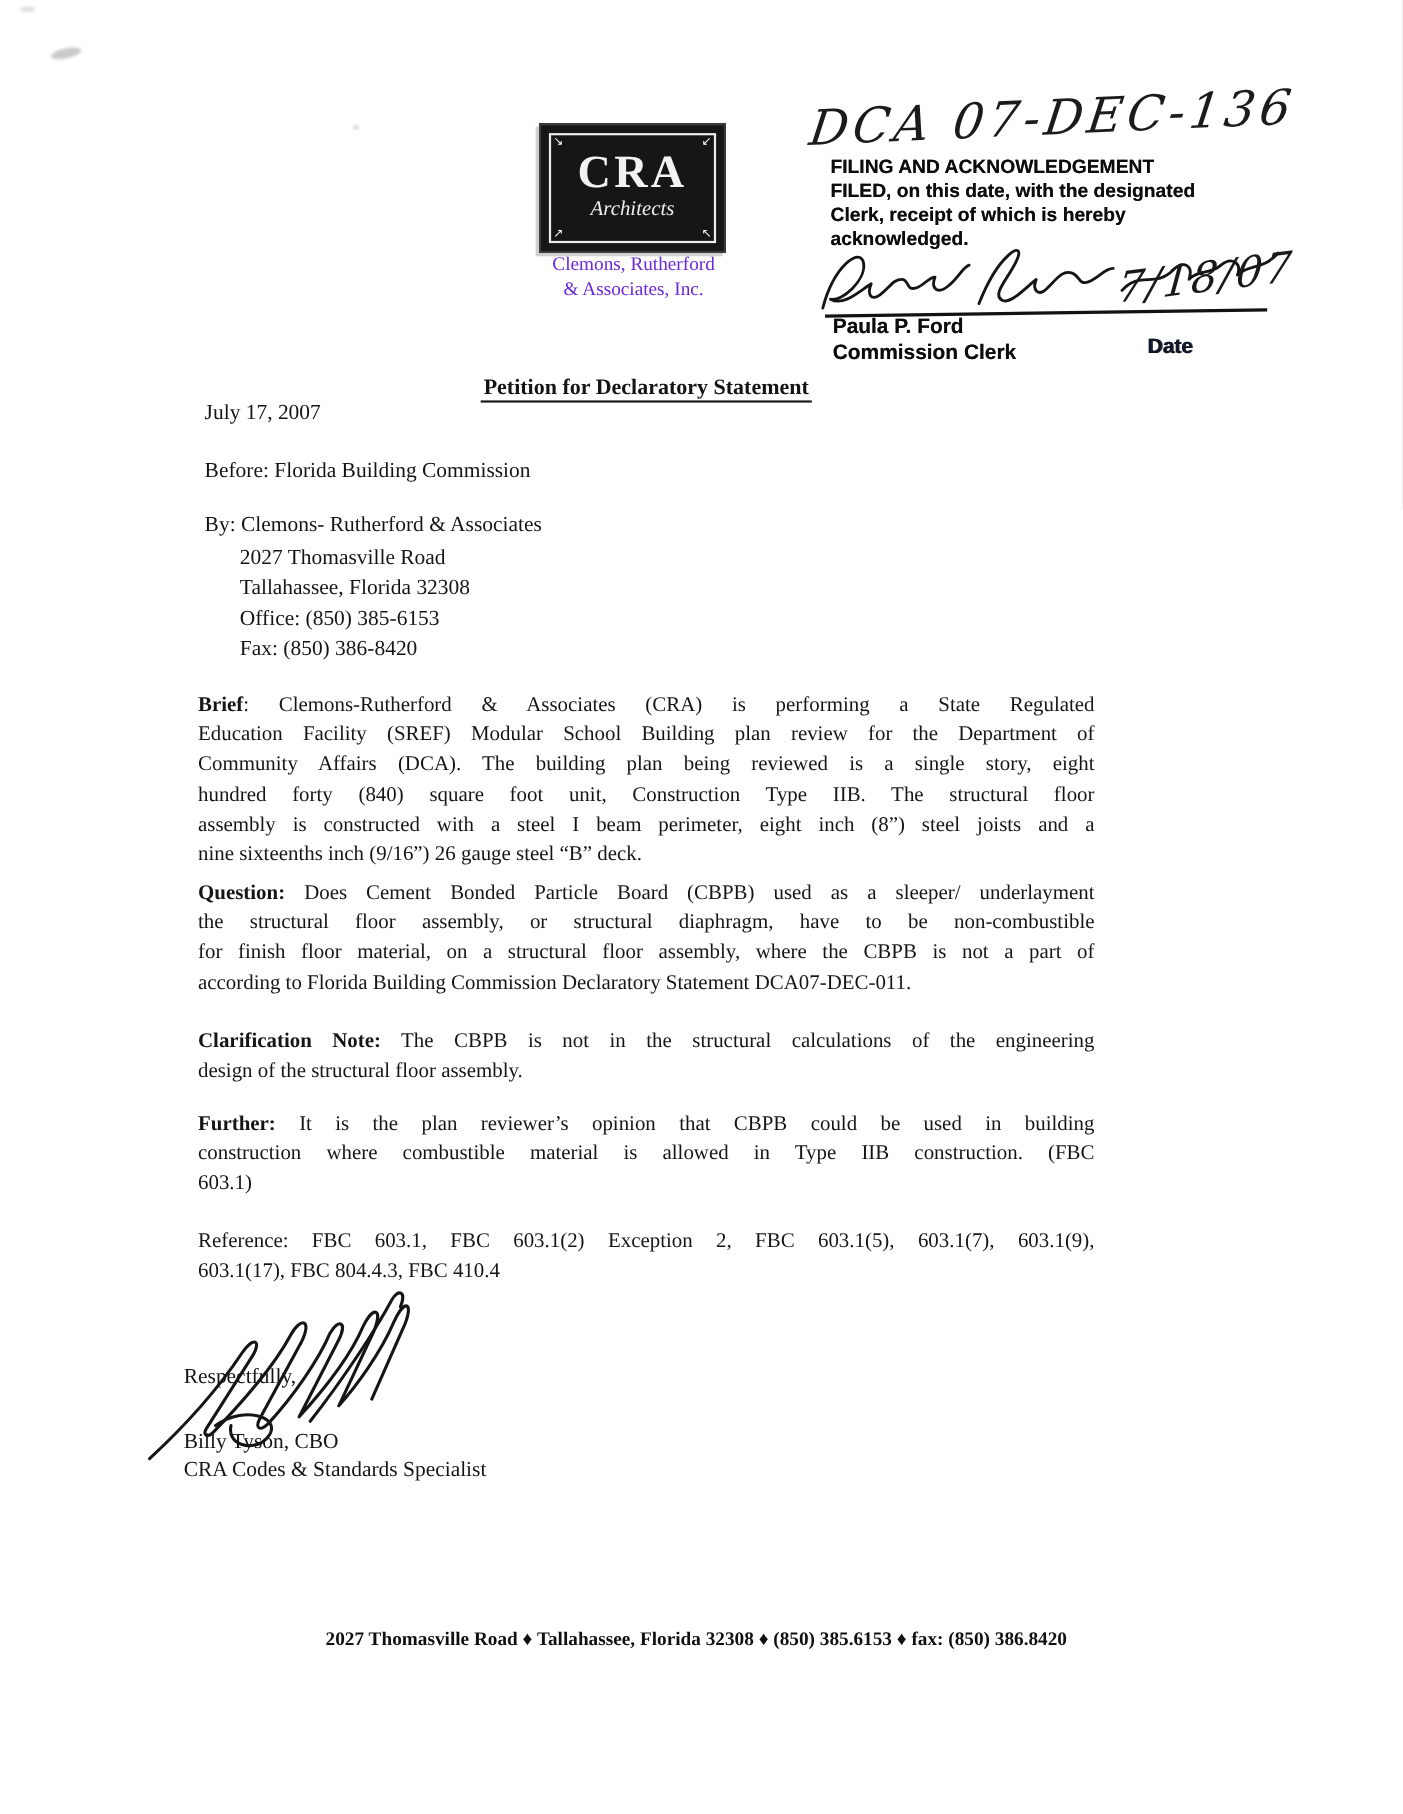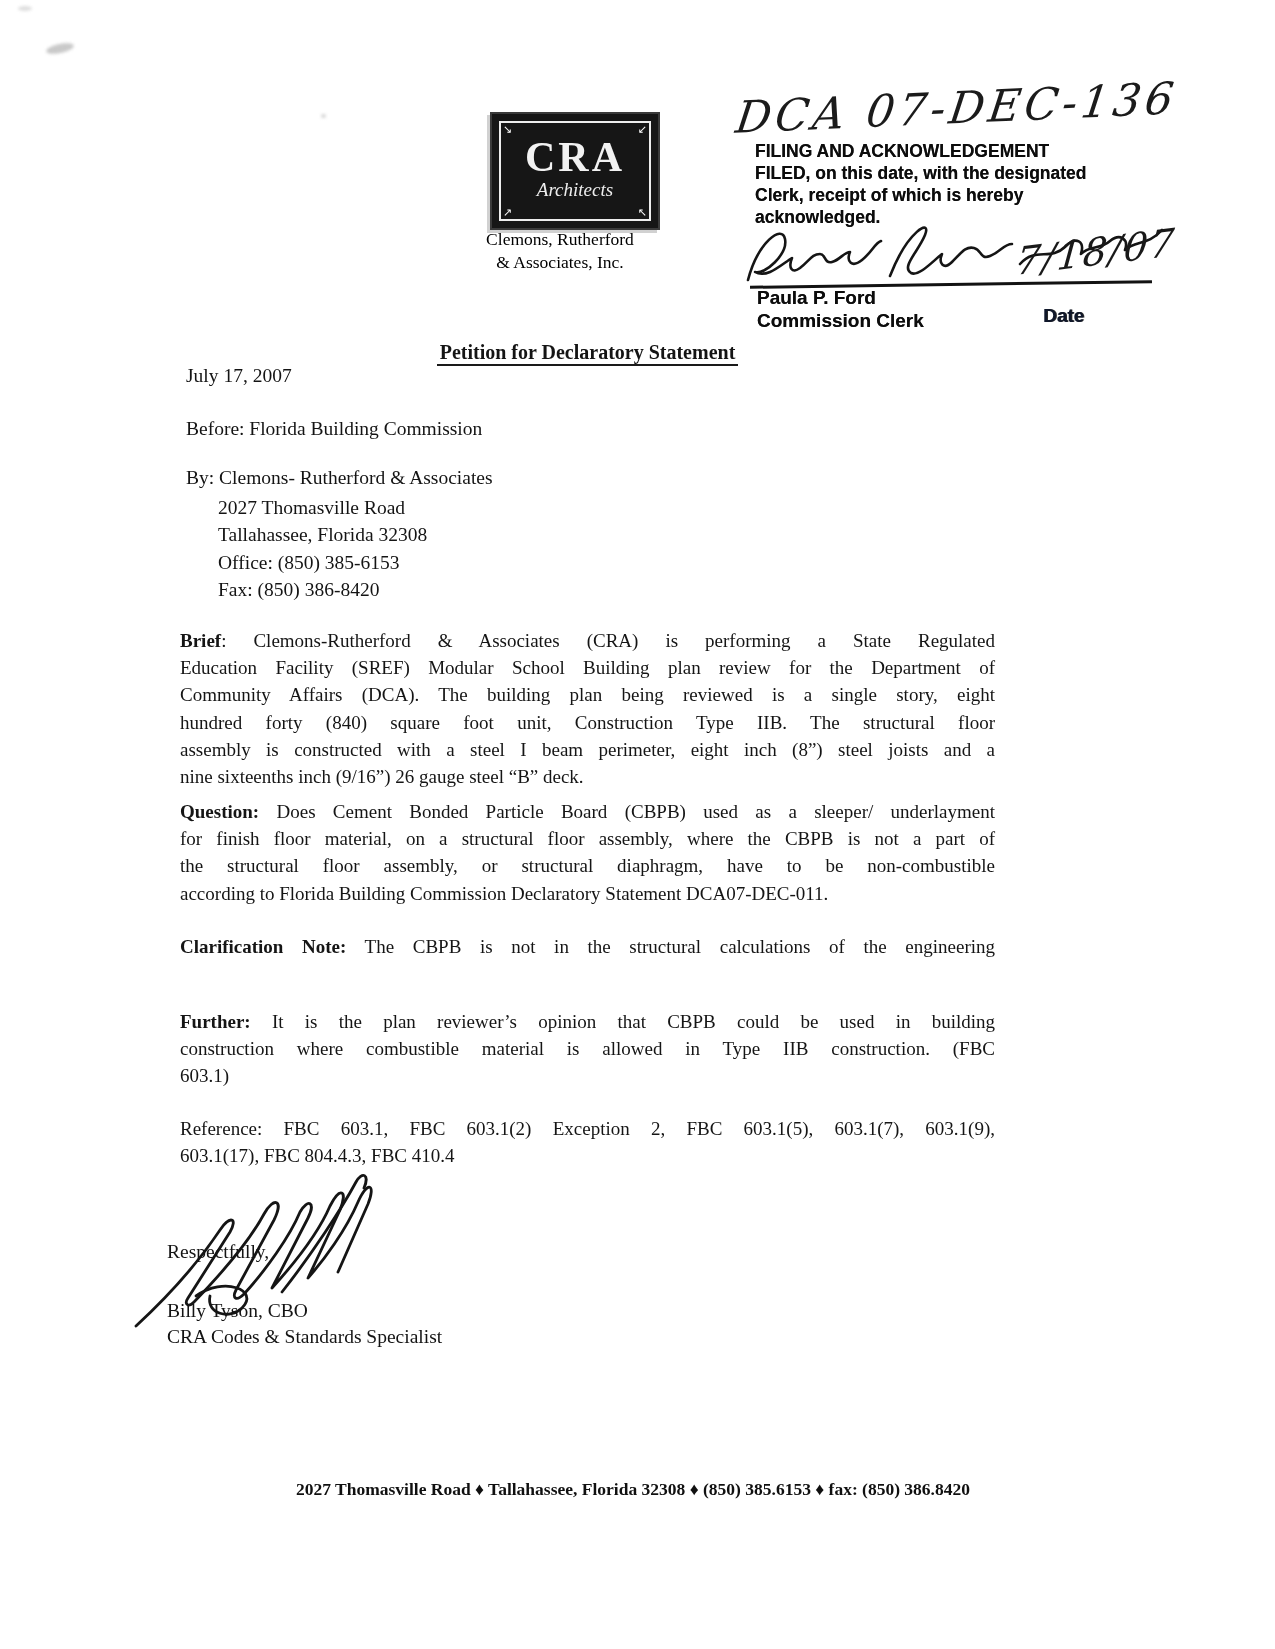--- a/index.html
+++ b/index.html
@@ -21,22 +21,22 @@
     letter-spacing:3px; color:#f2f2f2; font-family:"Liberation Serif", serif;
   }
   .logo-tagline{
     display:block; margin-top:-2px; font-size:19px; font-style:italic;
     color:#ededed;
   }
   .corner{position:absolute; font-size:11px; color:#fff; line-height:1;}
   .c-tl{left:2px; top:1px;} .c-tr{right:2px; top:1px;}
   .c-bl{left:2px; bottom:1px;} .c-br{right:2px; bottom:1px;}
   .company{
-    position:absolute; left:446px; top:228px; width:228px; text-align:center;
-    font-size:17.5px; line-height:23px; color:#000000;
+    position:absolute; left:462px; top:228px; width:228px; text-align:center;
+    font-size:17.5px; line-height:23px; color:#6d28d9;
   }
   
   .case-number{
     position:absolute; left:736px; top:82px; font-family:"DejaVu Serif", serif;
     font-style:italic; font-size:44px; letter-spacing:4px; color:#1b1b1b;
     transform:rotate(-2.5deg) skewX(-10deg); white-space:nowrap;
   }
   .stamp{
     position:absolute; left:755px; top:140px; font-family:"Liberation Sans", sans-serif;
     font-weight:bold; font-size:17.5px; line-height:22px; color:#0c0c0c;
@@ -159,28 +159,31 @@
         <div>Community Affairs (DCA). The building plan being reviewed is a single story, eight</div>
         <div>hundred forty (840) square foot unit, Construction Type IIB. The structural floor</div>
         <div>assembly is constructed with a steel I beam perimeter, eight inch (8”) steel joists and a</div>
         <div>nine sixteenths inch (9/16”) 26 gauge steel “B” deck.</div>
       </div>
   </div>
 
   <div class="sec sec-question">
     <div class="sec-first"><b>Question:</b><span> Does Cement Bonded Particle Board (CBPB) used as a sleeper/ underlayment</span></div>
     <div class="sec-rest">
+        <div>the structural floor assembly, or structural diaphragm, have to be non-combustible</div>
         <div>for finish floor material, on a structural floor assembly, where the CBPB is not a part of</div>
-        <div>the structural floor assembly, or structural diaphragm, have to be non-combustible</div>
         <div>according to Florida Building Commission Declaratory Statement DCA07-DEC-011.</div>
       </div>
   </div>
 
   <div class="sec sec-clarification">
     <div class="sec-first"><b>Clarification Note:</b><span> The CBPB is not in the structural calculations of the engineering</span></div>
+    <div class="sec-rest">
+        <div>design of the structural floor assembly.</div>
+      </div>
   </div>
 
   <div class="sec sec-further">
     <div class="sec-first"><b>Further:</b><span> It is the plan reviewer’s opinion that CBPB could be used in building</span></div>
     <div class="sec-rest">
         <div>construction where combustible material is allowed in Type IIB construction. (FBC</div>
         <div>603.1)</div>
       </div>
   </div>
 

